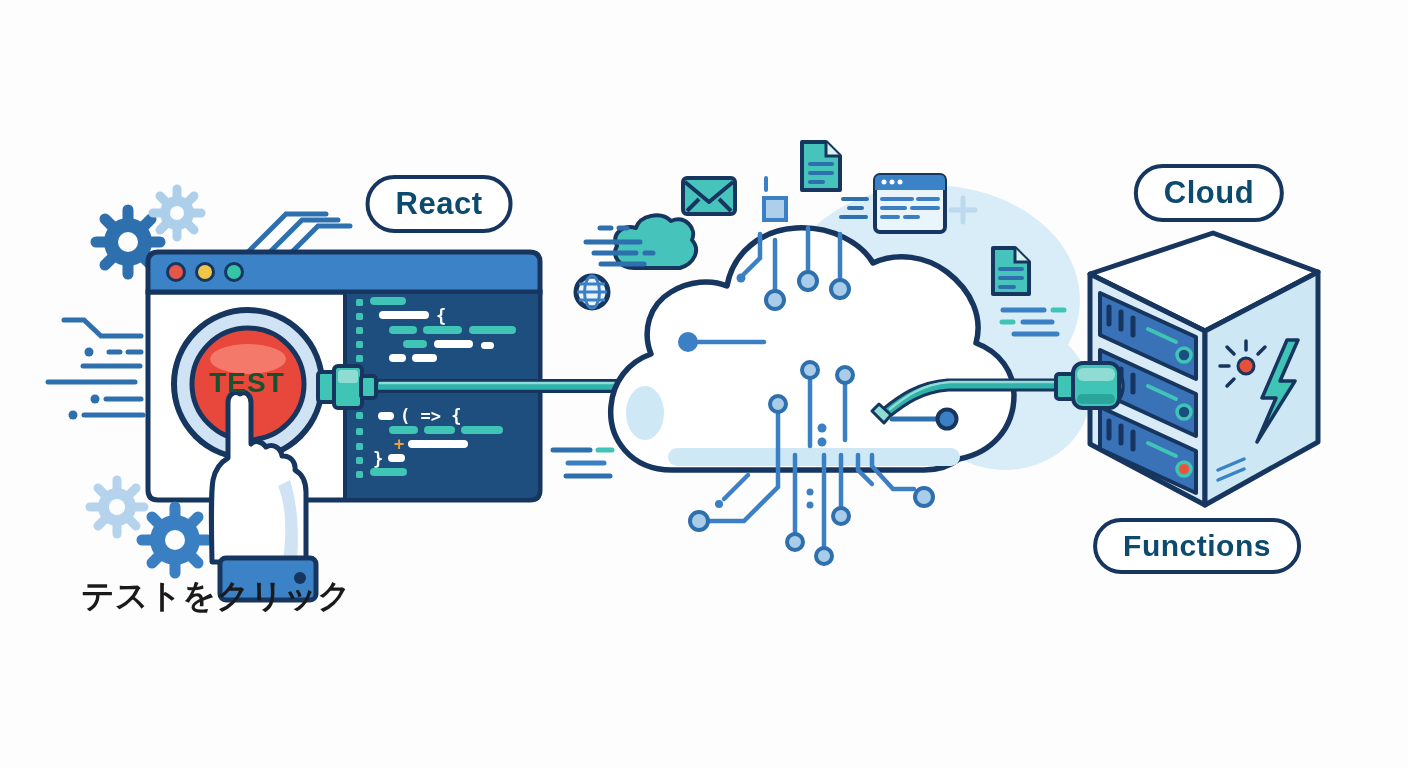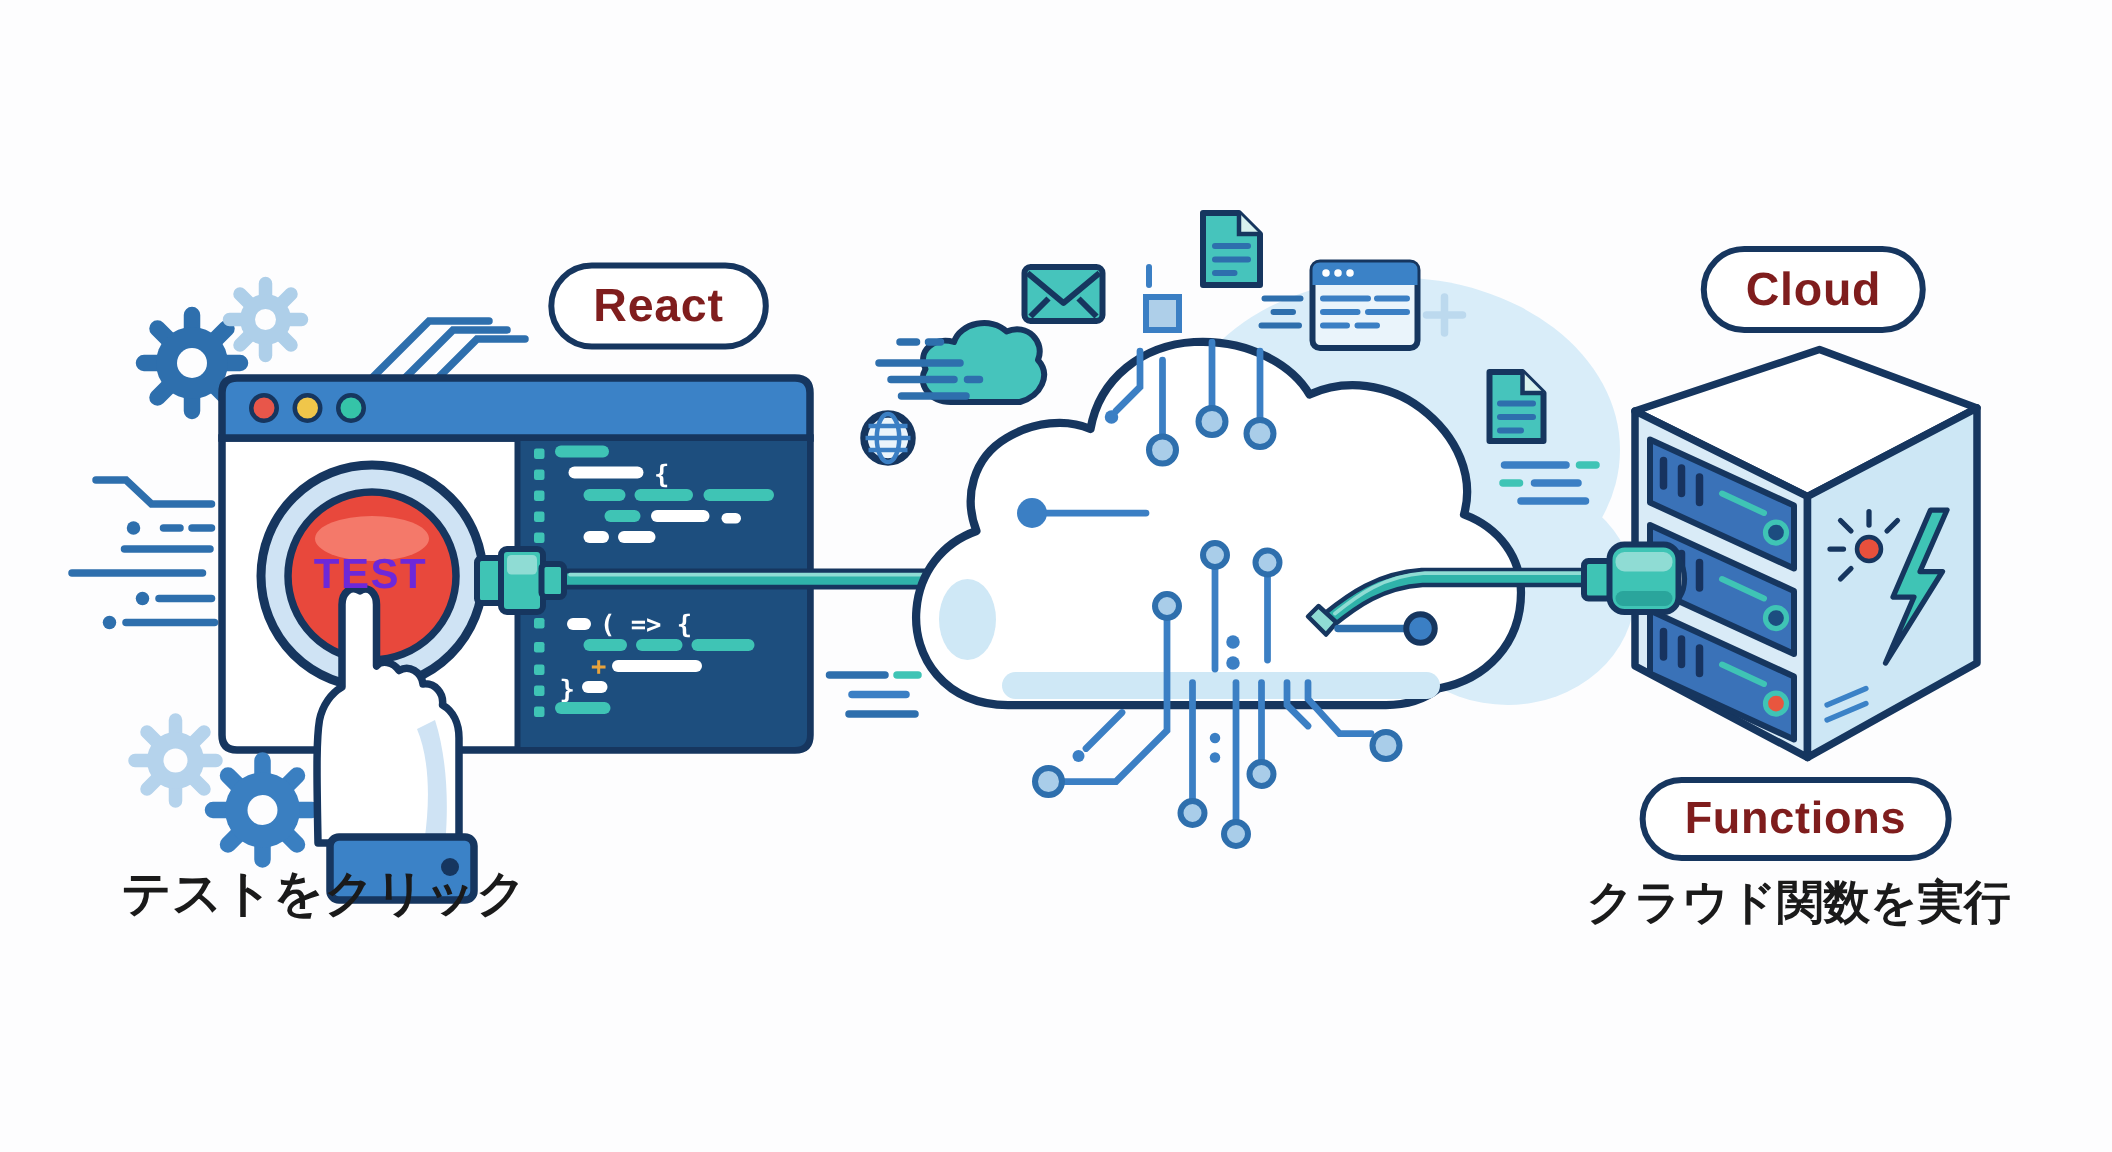--- a/index.html
+++ b/index.html
@@ -1,24 +1,24 @@
 <!DOCTYPE html>
 <html><head>
 <meta charset="utf-8">
 <style>
   html,body{margin:0;padding:0;background:#fdfdfe;}
   .stage{position:relative;width:1408px;height:768px;background:#fdfdfe;overflow:hidden;
          font-family:"Liberation Sans",sans-serif;}
   .stage svg{position:absolute;left:0;top:0;}
   .pill{position:absolute;transform:translate(-50%,-50%);background:#fff;border:4px solid #16365f;
-        border-radius:46px;color:#7f1d1d;font-weight:700;font-size:30px;padding:7px 26px;
+        border-radius:46px;color:#0c4a6e;font-weight:700;font-size:30px;padding:7px 26px;
         white-space:nowrap;letter-spacing:.5px;}
   .caption{position:absolute;transform:translate(-50%,-50%);color:#1a1a1a;font-weight:700;
            font-size:31px;white-space:nowrap;}
-  .btn-label{position:absolute;transform:translate(-50%,-50%);color:#6d28d9;font-weight:800;
+  .btn-label{position:absolute;transform:translate(-50%,-50%);color:#14532d;font-weight:800;
              font-size:28px;letter-spacing:1px;white-space:nowrap;}
   text.code{font-family:"DejaVu Sans Mono",monospace;font-weight:bold;font-size:17px;fill:#fff;}
 </style>
 </head>
 <body>
 
 <div class="stage">
 <svg width="1408" height="768" viewBox="0 0 1408 768">
 
   <g>
@@ -323,16 +323,15 @@
     <rect x="220" y="558" width="96" height="42" rx="6" fill="#3b82c7" stroke="#16365f" stroke-width="5"></rect>
     <circle cx="300" cy="578" r="6" fill="#16365f"></circle>
   </g>
 </svg>
 
   <div class="pill" style="left:439px;top:204px;font-size:31px;">React</div>
   <div class="pill" style="left:1197px;top:546px;">Functions</div>
   <div class="pill" style="left:1209px;top:193px;font-size:31px;">Cloud</div>
 
   <div class="caption" style="left:216px;top:596px;font-size:33px;">テストをクリック</div>
-  <div class="caption" style="left:1199px;top:602px;">クラウド関数を実行</div>
 
   <div class="btn-label" style="left:247px;top:383px;">TEST</div>
 </div>
 
 </body></html>

